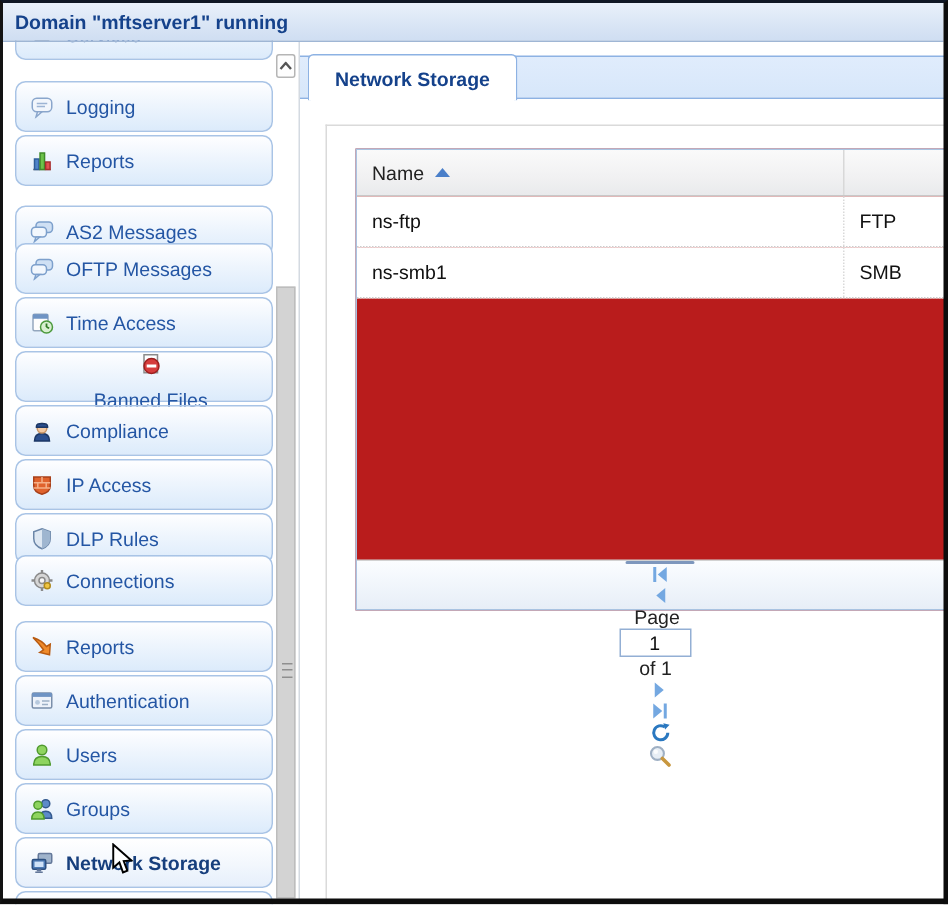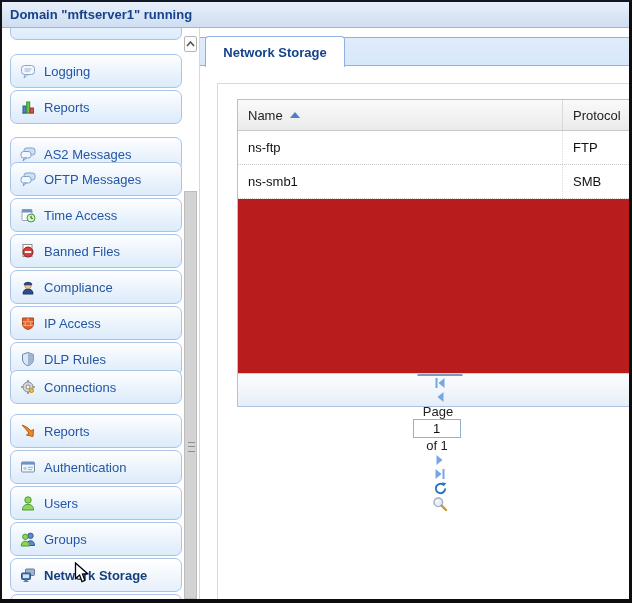--- a/index.html
+++ b/index.html
@@ -143,21 +143,21 @@
             <svg width="16" height="16" viewBox="0 0 16 16">
               <rect x="2" y="2.5" width="10" height="11" rx="1" fill="#fdfdfd" stroke="#94a7be"></rect>
               <rect x="2" y="2.5" width="10" height="3" fill="#6f94c4"></rect>
               <circle cx="11" cy="11" r="4" fill="#d8efd0" stroke="#4c9a3d"></circle>
               <line x1="11" y1="11" x2="11" y2="8.7" stroke="#2f7a22" stroke-width="1.2"></line>
               <line x1="11" y1="11" x2="12.8" y2="11.8" stroke="#2f7a22" stroke-width="1.2"></line>
             </svg>
           </span>
           <span class="lbl">Time Access</span>
         </div>
-        <div class="side-item" style="top: 232px;">
+        <div class="side-item" style="top: 232px; flex-direction: column;">
           <span class="icon">
             <svg width="16" height="16" viewBox="0 0 16 16">
               <rect x="3" y="1.5" width="9" height="12" fill="#fff" stroke="#8b8b8b"></rect>
               <circle cx="8" cy="9" r="5" fill="#d63c3c" stroke="#9c1f1f"></circle>
               <rect x="4.8" y="8" width="6.4" height="2" fill="#fff"></rect>
             </svg>
           </span>
           <span class="lbl">Banned Files</span>
         </div>
         <div class="side-item" style="top: 268px;">
@@ -283,23 +283,20 @@
     </div>
     <div class="panel"></div>
   </div>
 
   <div class="grid">
     <div class="ghead">
       <div class="ghc c-name">
         <span>Name</span>
         <span class="sortarrow"></span>
       </div>
-      <div class="ghc c-proto">
-        <span>Protocol</span>
-      </div>
     </div>
     <div>
         <div class="grow">
           <div class="gc c-name">ns-ftp</div>
           <div class="gc c-proto">FTP</div>
         </div>
         <div class="grow">
           <div class="gc c-name">ns-smb1</div>
           <div class="gc c-proto">SMB</div>
         </div>

